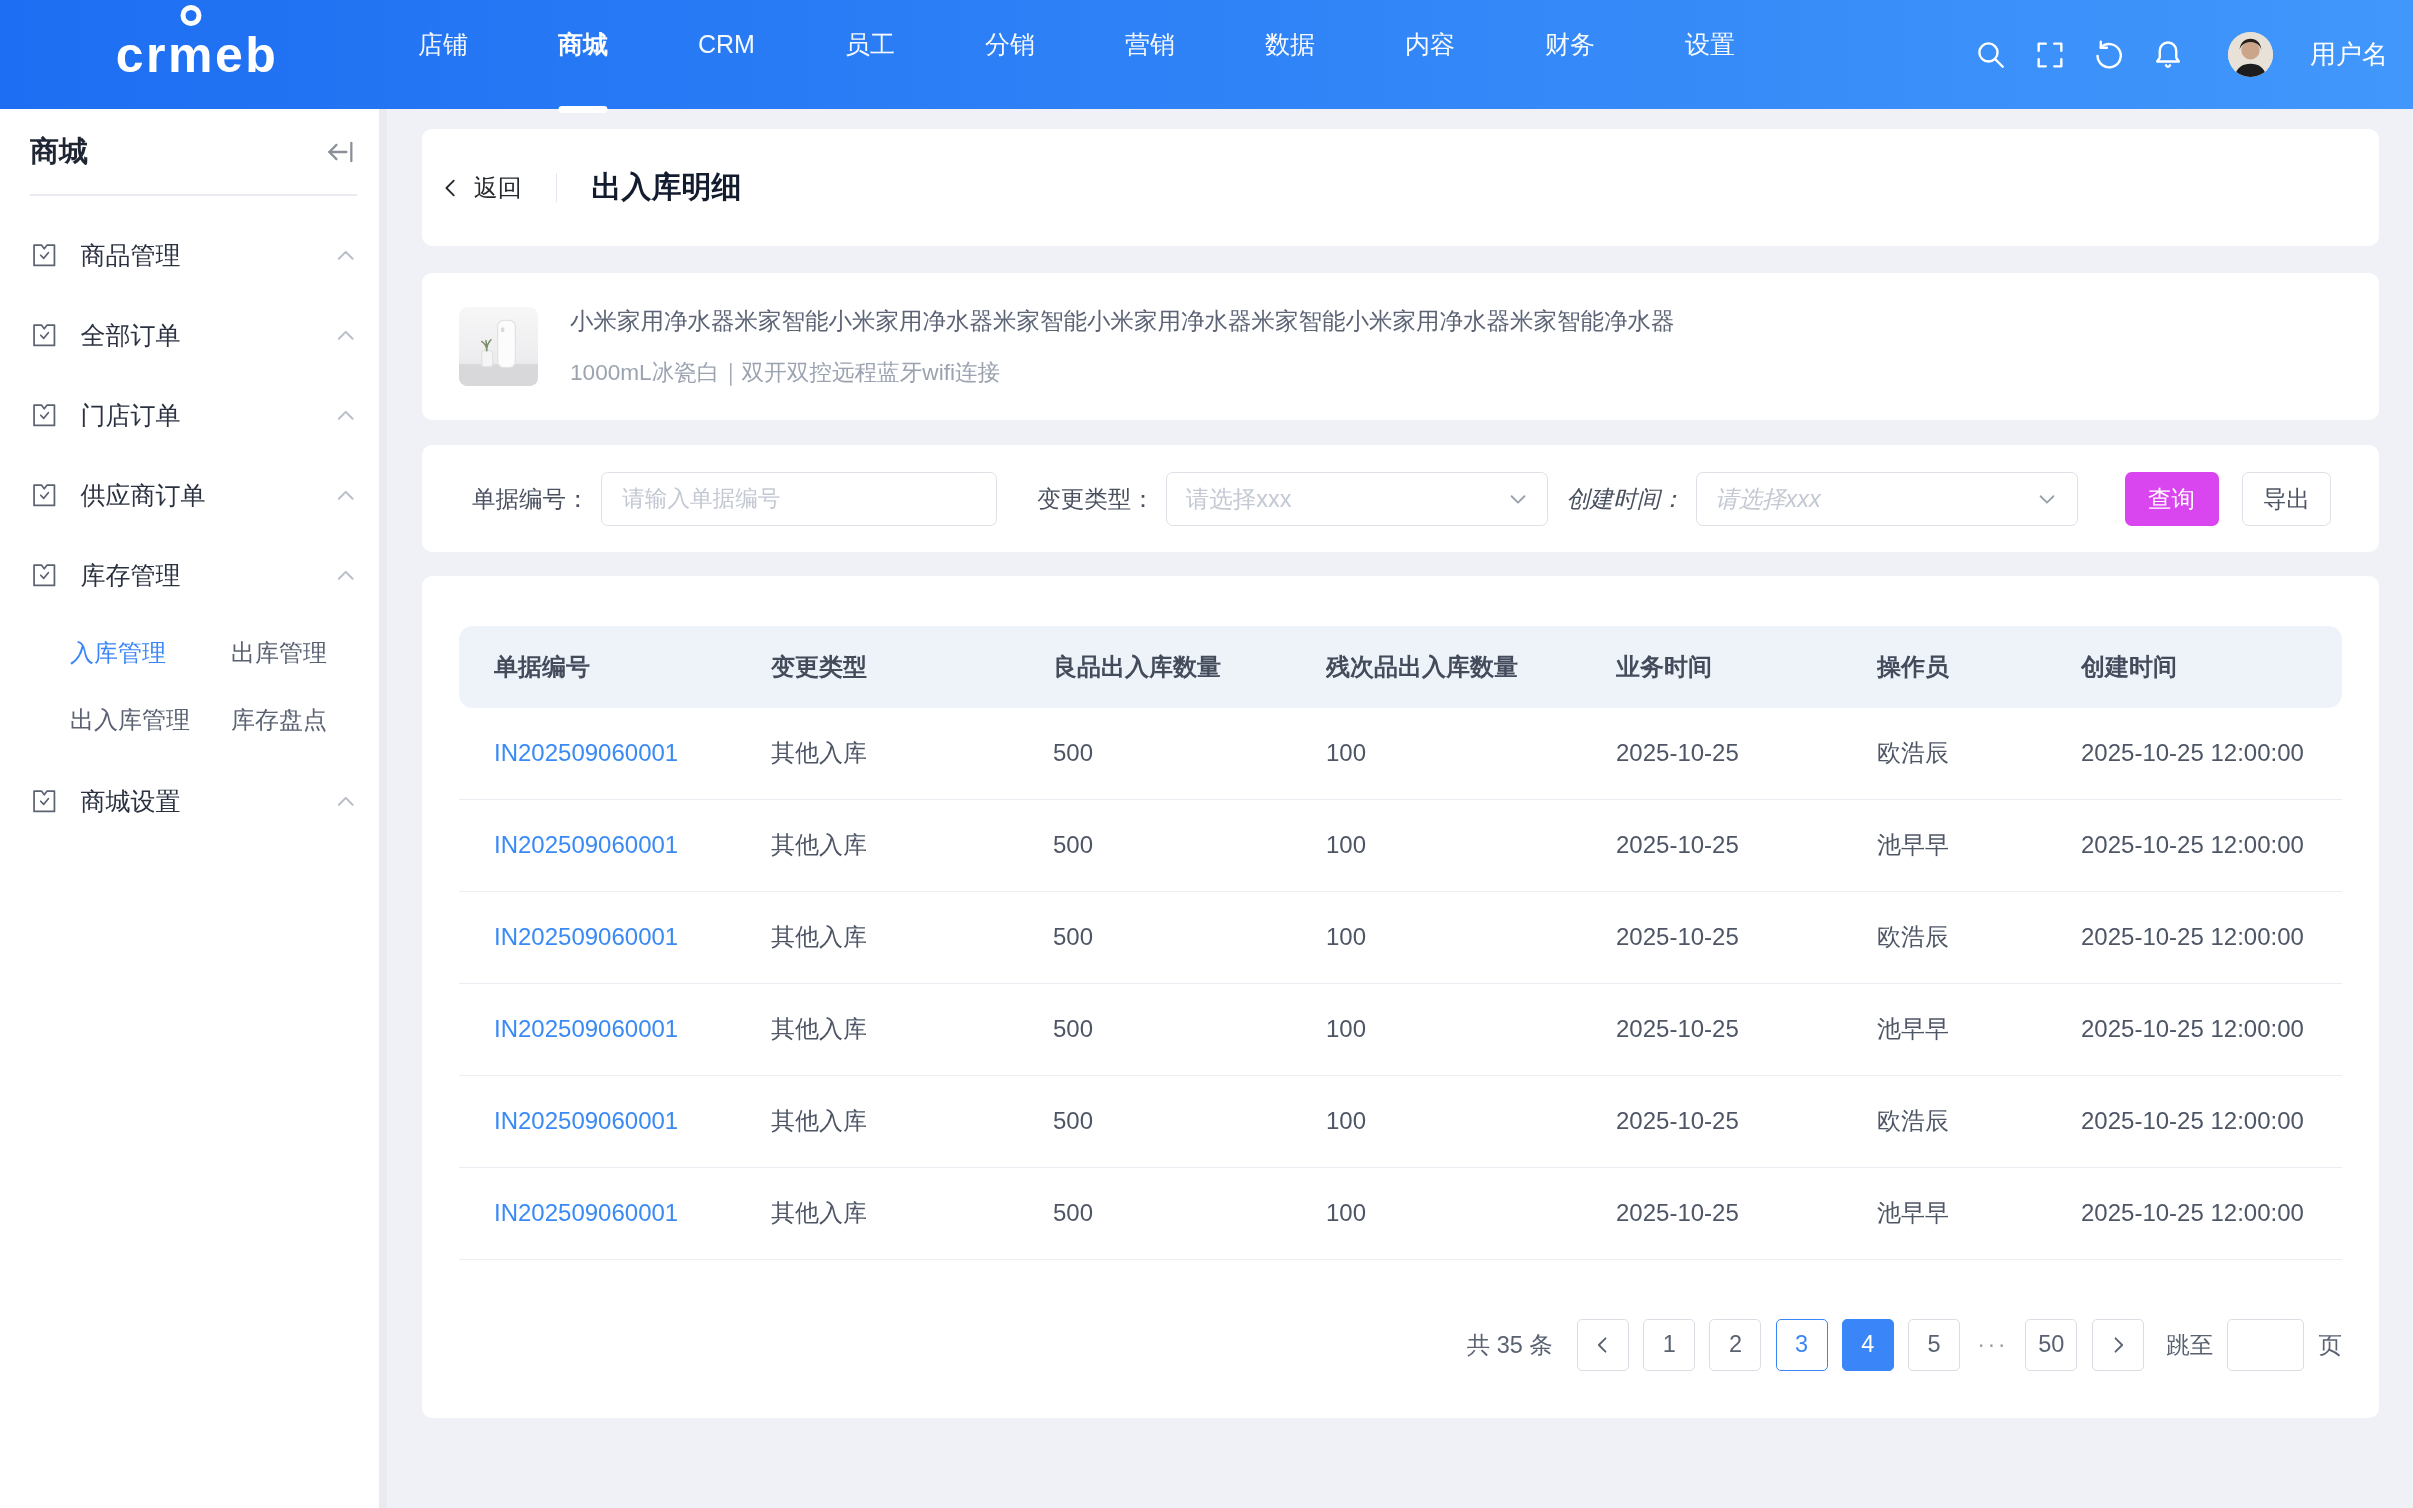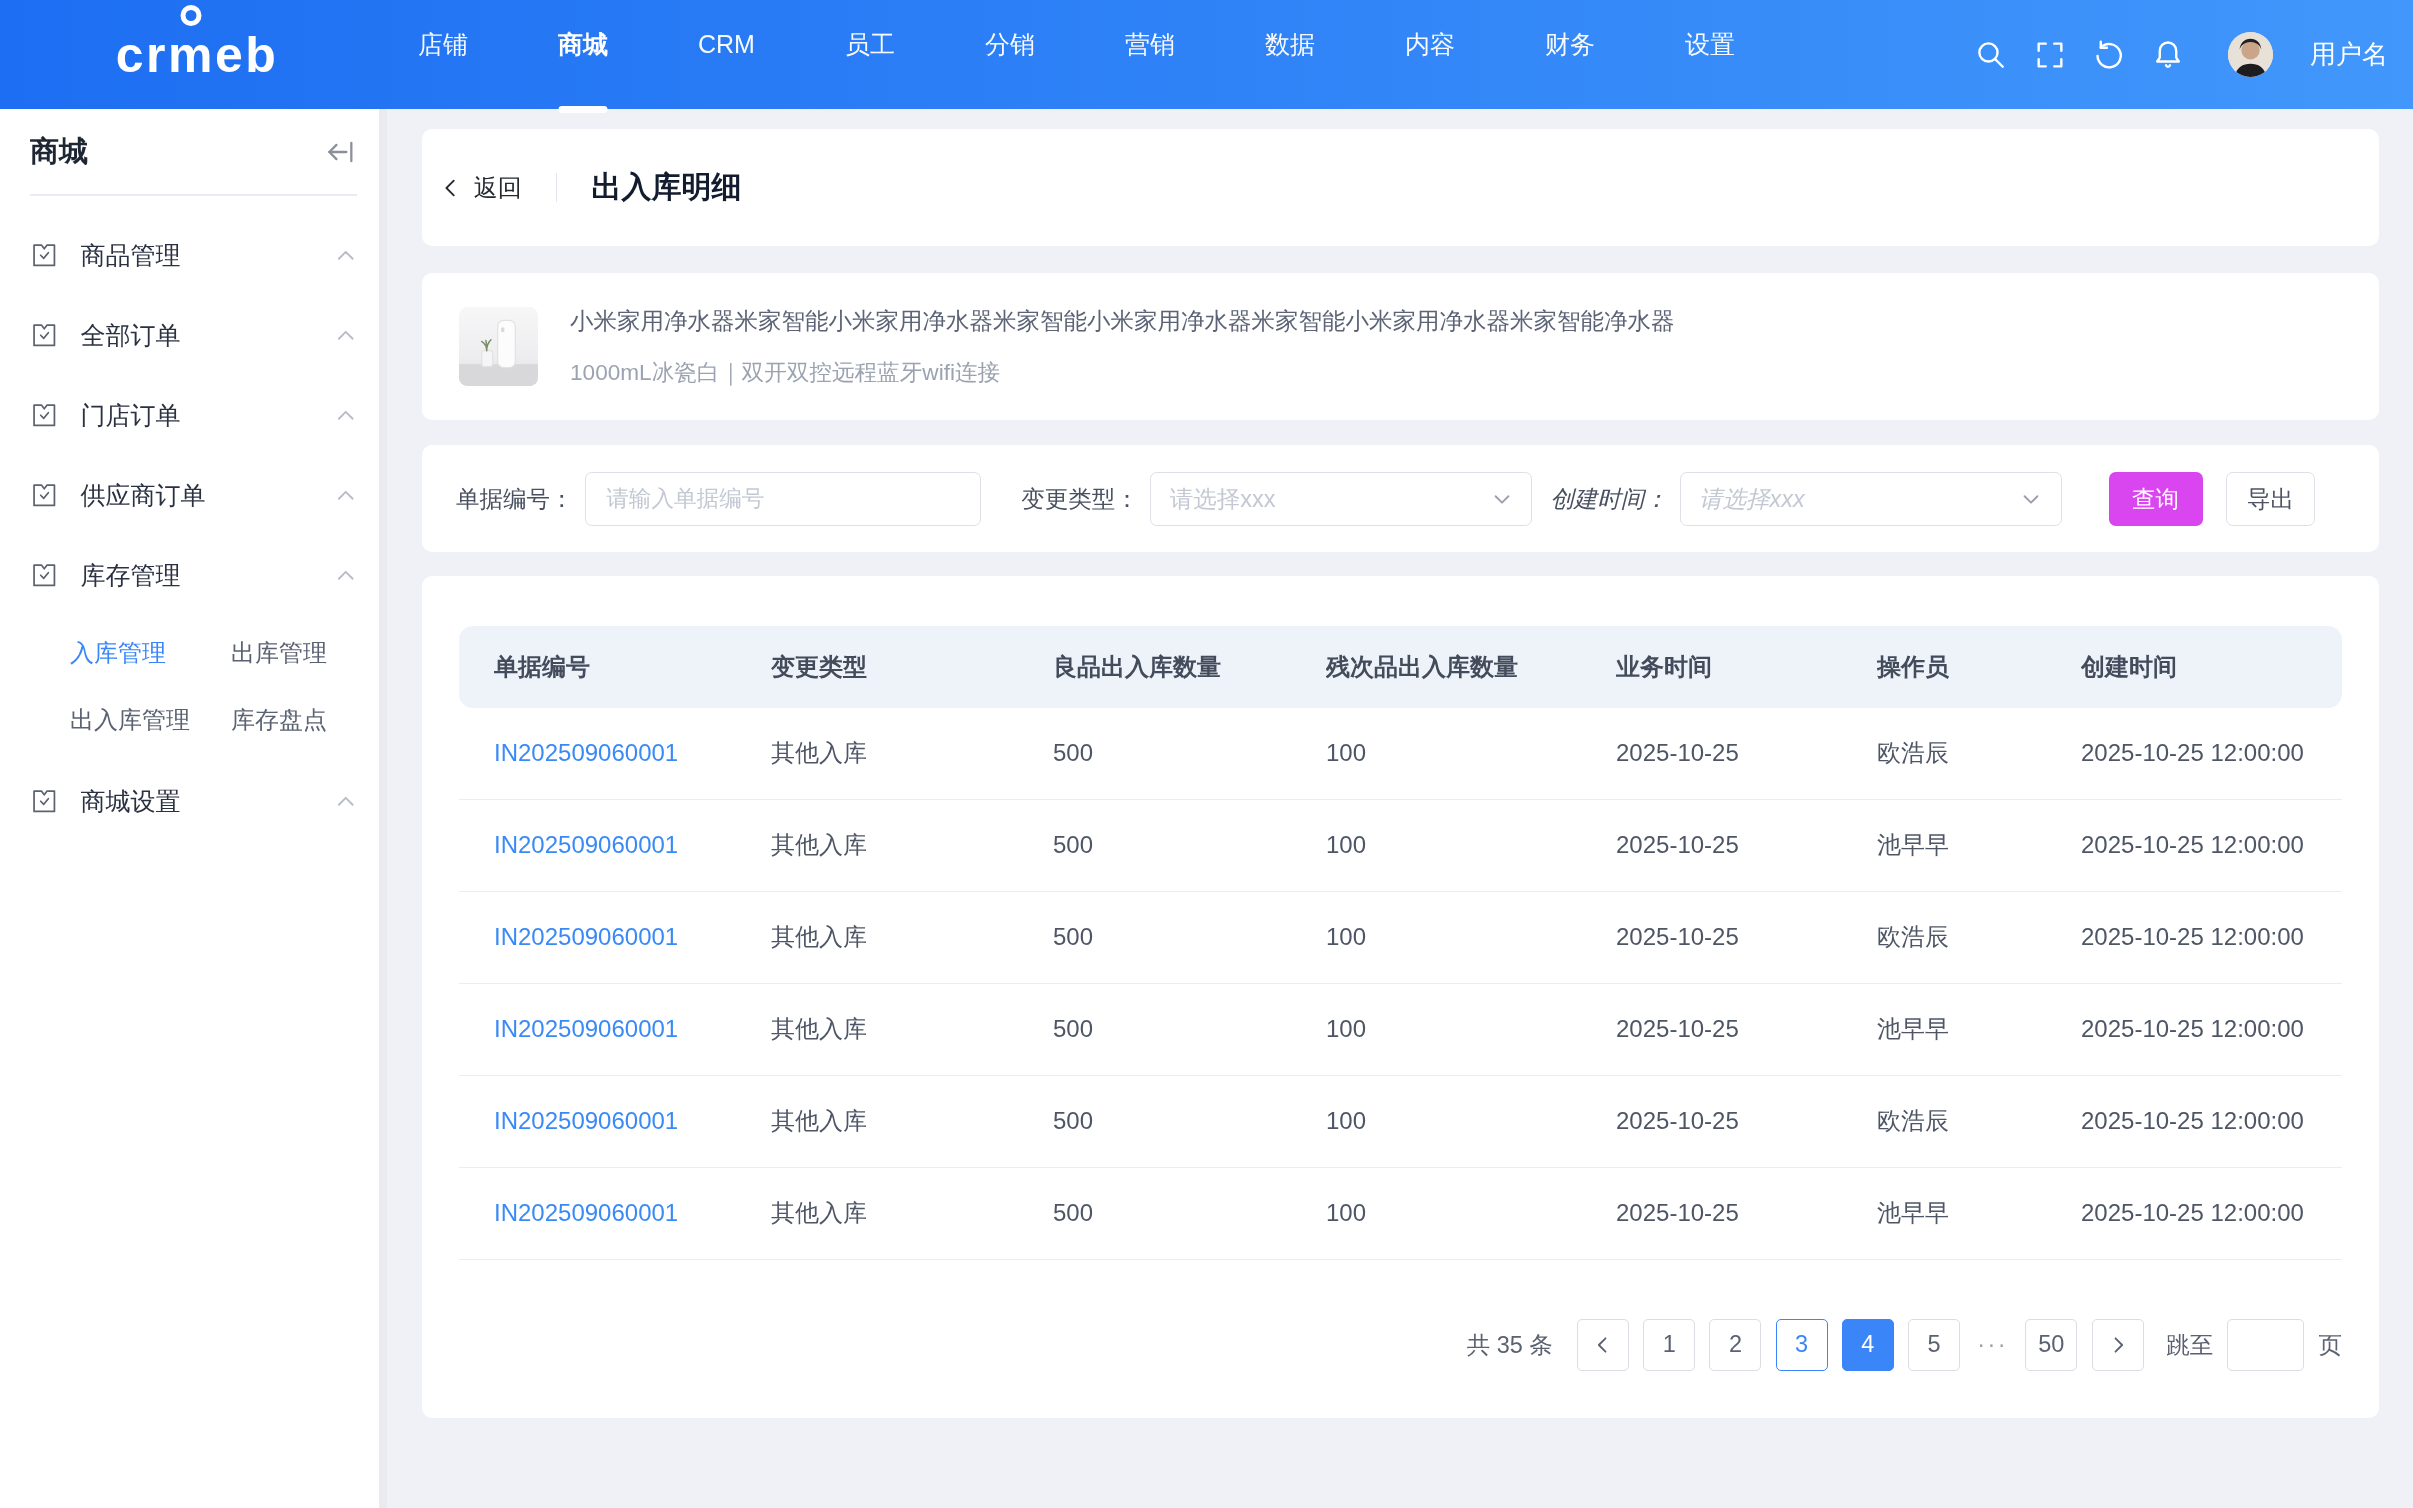--- a/index.html
+++ b/index.html
@@ -55,21 +55,21 @@
   .page-title { font-size:30px; font-weight:bold; color:#131b2e; }
 
   .card-product { margin-top:27px; height:147px; display:flex; align-items:center; padding:0 37px; }
   .pimg { width:79px; height:79px; border-radius:8.4px; overflow:hidden; flex:none;
     background:linear-gradient(180deg,#f7f7f8 0%,#ededef 65%,#dcdbdd 100%); }
   .pinfo { margin-left:32px; min-width:0; }
   .pname { font-size:23.5px; color:#5b6375; }
   .pspec { margin-top:20px; font-size:22.6px; color:#9ba3b0; }
 
   .card-filter { margin-top:25px; height:107px; display:flex; align-items:center;
-    padding:0 20px 0 34px; font-size:23.5px; color:#49505f; }
+    padding:0 20px 0 50px; font-size:23.5px; color:#49505f; }
   .fgroup { display:flex; align-items:center; flex:none; }
   .flabel { margin-right:11.7px; white-space:nowrap; }
   .finput { width:396px; height:54px; border:1.7px solid #dde0e7; border-radius:6.7px;
     padding:0 20px; font-size:22.6px; color:#be185d; background:#fff; outline:none;
     font-family:inherit; }
   .finput::placeholder { color:#c3c8d2; }
   .fselect { width:382px; height:54px; border:1.7px solid #dde0e7; border-radius:6.7px;
     display:flex; align-items:center; justify-content:space-between; padding:0 18.4px;
     color:#c3c8d2; cursor:pointer; background:#fff; }
   .sel-arrow { width:22px; height:22px; color:#9aa0aa; flex:none; }

